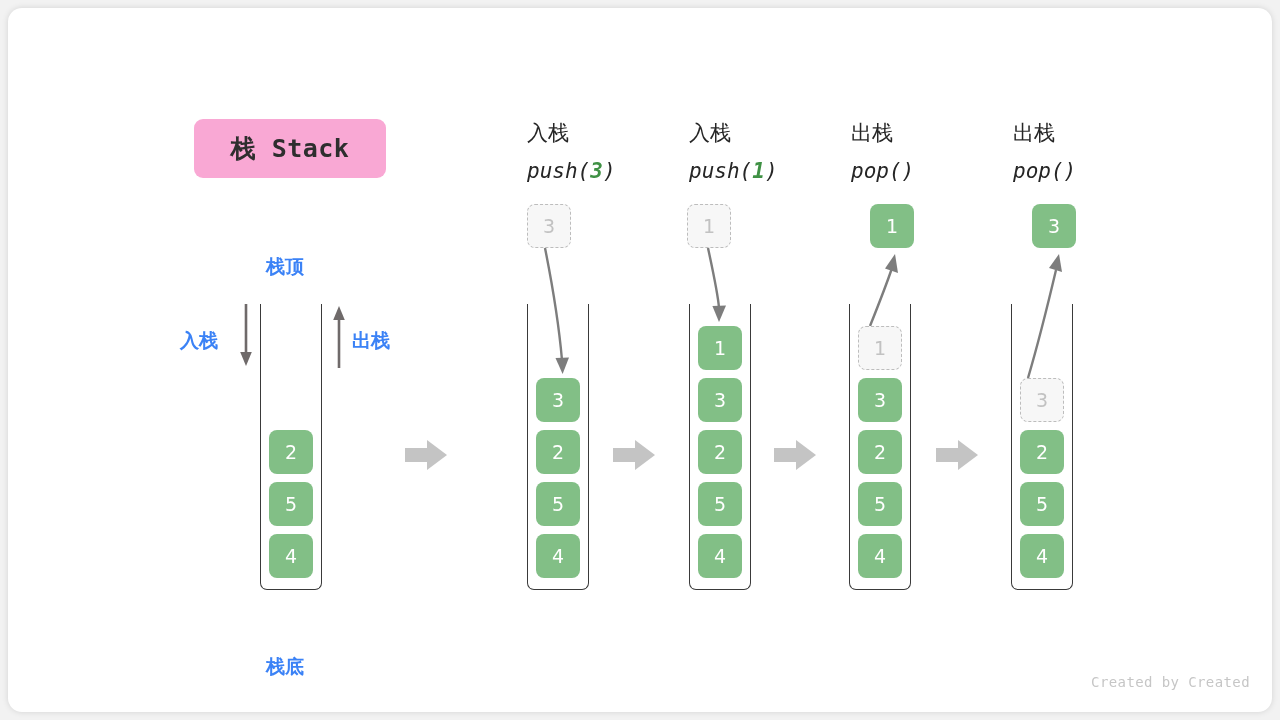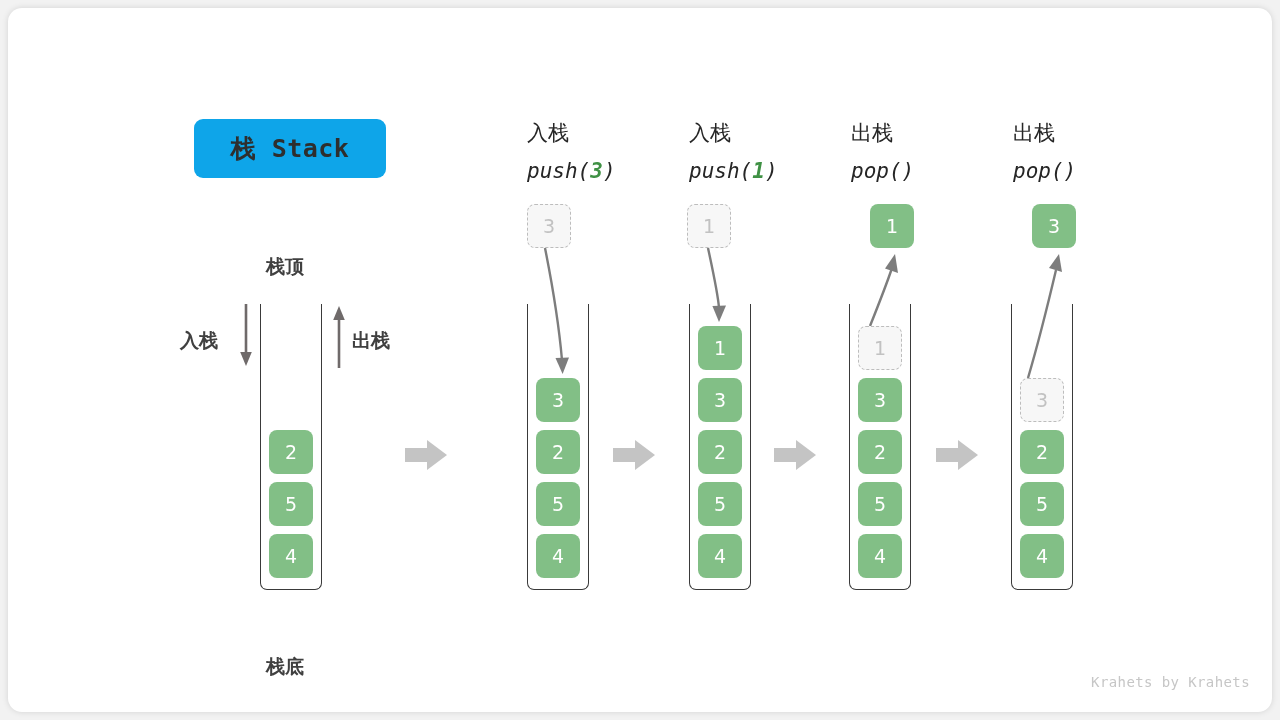--- a/index.html
+++ b/index.html
@@ -21,38 +21,38 @@
     border-radius: 14px;
     box-shadow: 0 0 6px rgba(0,0,0,0.13);
     overflow: hidden;
   }
   .abs { position: absolute; }
 
   
   #title-chip {
     left: 186px; top: 111px;
     width: 192px; height: 59px;
-    background: #0ea5e9;
+    background: #f9a8d4;
     border-radius: 9px;
     display: flex; align-items: center; justify-content: center;
   }
   #title-chip .t {
     font-family: "DejaVu Sans Mono", "Liberation Mono", monospace;
     font-size: 25px;
     font-weight: bold;
     color: #2e2e2e;
     letter-spacing: 0.5px;
   }
 
   
   .cjk-bold {
     font-family: "DejaVu Sans", "Liberation Sans", sans-serif;
     font-weight: bold;
     font-size: 19px;
-    color: #404040;
+    color: #3b82f6;
     white-space: nowrap;
   }
   .col-head {
     font-family: "DejaVu Sans", "Liberation Sans", sans-serif;
     font-size: 21px;
     color: #262626;
     white-space: nowrap;
     line-height: 38px;
   }
   .mono {
@@ -244,15 +244,15 @@
     <polygon points="45,6 35,20 48,24" fill="#7d7d7d"></polygon>
   </svg>
 
   <div class="abs stack-frame" style="left:1003px; top:296px; height:286px;">
     <div class="node ghost" style="left:8px; top:74px;">3</div>
     <div class="node solid" style="left:8px; top:126px;">2</div>
     <div class="node solid" style="left:8px; top:178px;">5</div>
     <div class="node solid" style="left:8px; top:230px;">4</div>
   </div>
 
-  <div id="credit" class="abs">Krahets by Krahets</div>
+  <div id="credit" class="abs">Created by Created</div>
 
 </div>
 
 </body></html>

